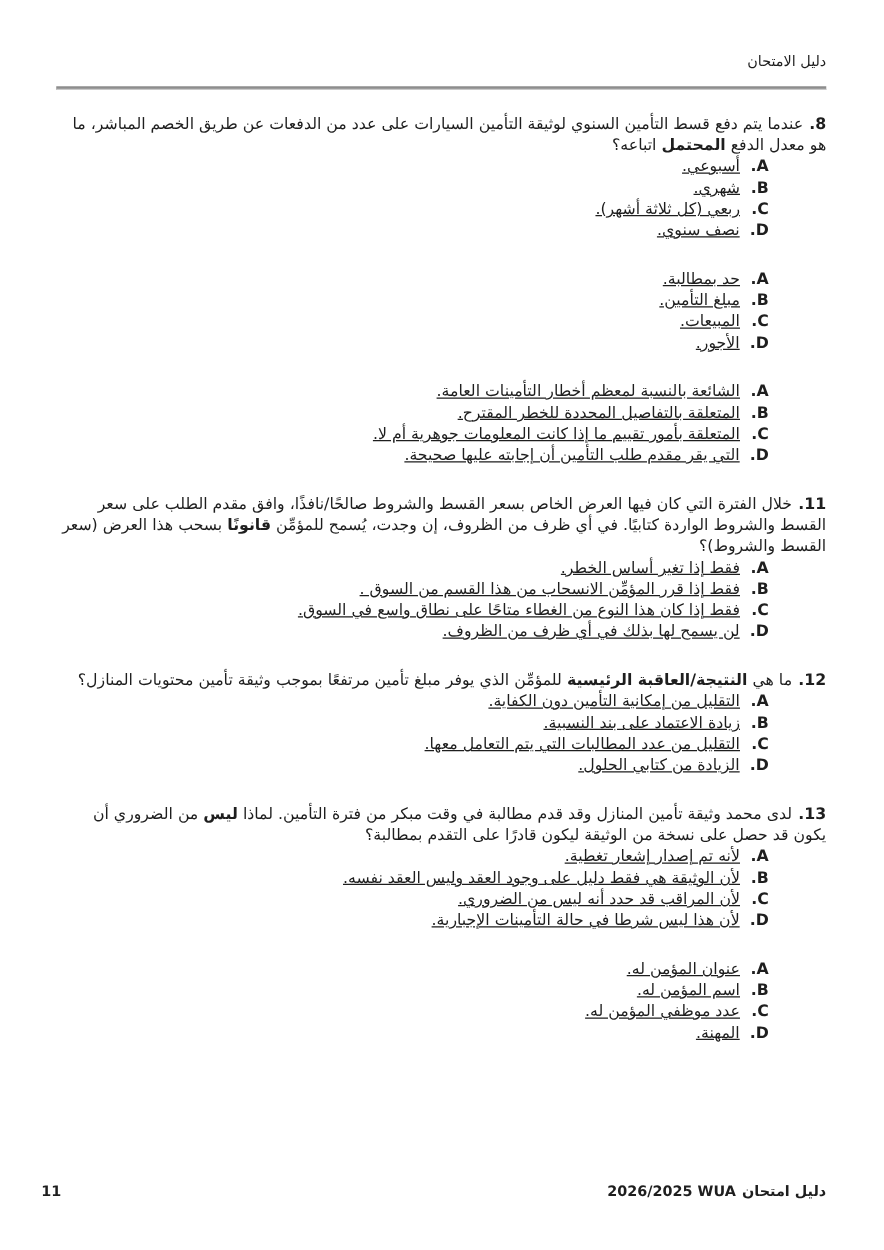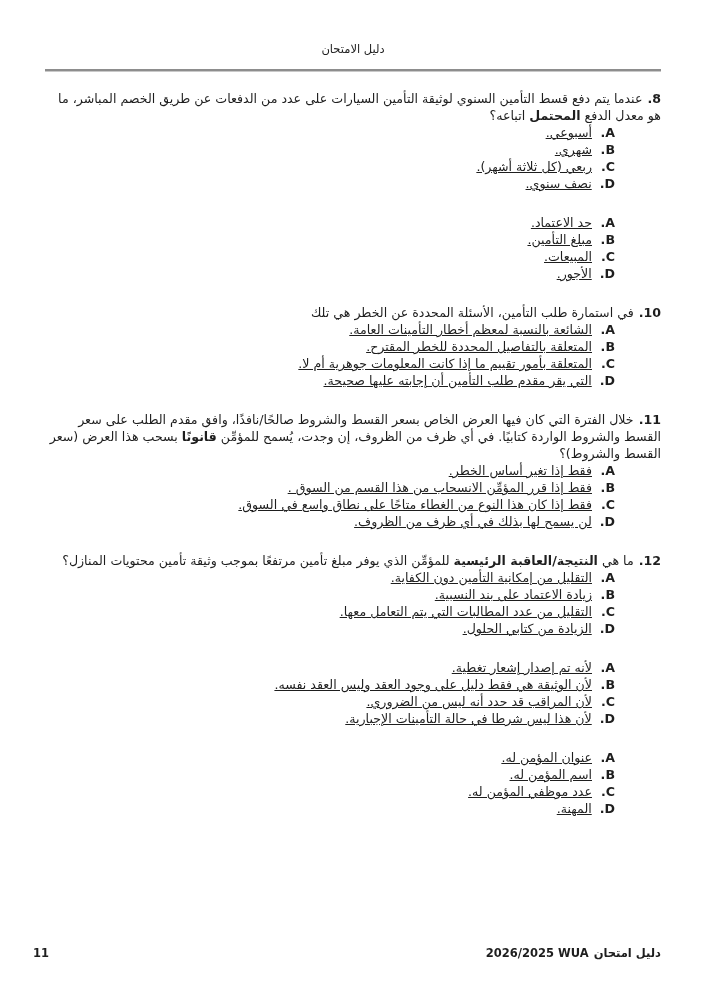--- a/index.html
+++ b/index.html
@@ -11,21 +11,21 @@
       overflow: hidden;
       font-family: "DejaVu Sans", sans-serif;
       color: #1e1e1e;
     }
     .page-header {
       position: absolute;
       top: 42px;
       left: 45px;
       right: 46px;
       direction: rtl;
-      text-align: center;
+      text-align: right;
       font-size: 11.5px;
     }
     .header-rule {
       position: absolute;
       top: 69px;
       left: 45px;
       right: 46px;
       height: 2px;
       background: #8d8d8d;
       border-bottom: 1px solid #c9c9c9;
@@ -95,38 +95,37 @@
         <div class="option">
           <span class="olabel">D.</span>
           <span class="otext">نصف سنوي.</span>
         </div>
       </div>
     </div>
     <div class="question">
       <div class="options">
         <div class="option">
           <span class="olabel">A.</span>
-          <span class="otext">حد الاعتماد.</span>
+          <span class="otext">حد بمطالبة.</span>
         </div>
         <div class="option">
           <span class="olabel">B.</span>
           <span class="otext">مبلغ التأمين.</span>
         </div>
         <div class="option">
           <span class="olabel">C.</span>
           <span class="otext">المبيعات.</span>
         </div>
         <div class="option">
           <span class="olabel">D.</span>
           <span class="otext">الأجور.</span>
         </div>
       </div>
     </div>
     <div class="question">
-      <p class="stem"><span class="qnum">10.</span><span>في استمارة طلب التأمين، الأسئلة المحددة عن الخطر هي تلك</span></p>
       <div class="options">
         <div class="option">
           <span class="olabel">A.</span>
           <span class="otext">الشائعة بالنسبة لمعظم أخطار التأمينات العامة.</span>
         </div>
         <div class="option">
           <span class="olabel">B.</span>
           <span class="otext">المتعلقة بالتفاصيل المحددة للخطر المقترح.</span>
         </div>
         <div class="option">
@@ -175,20 +174,21 @@
           <span class="olabel">C.</span>
           <span class="otext">التقليل من عدد المطالبات التي يتم التعامل معها.</span>
         </div>
         <div class="option">
           <span class="olabel">D.</span>
           <span class="otext">الزيادة من كتابي الحلول.</span>
         </div>
       </div>
     </div>
     <div class="question">
+      <p class="stem"><span class="qnum">13.</span><span>لدى محمد وثيقة تأمين المنازل وقد قدم مطالبة في وقت مبكر من فترة التأمين. لماذا </span><span class="bold">ليس</span><span> من الضروري أن يكون قد حصل على نسخة من الوثيقة ليكون قادرًا على التقدم بمطالبة؟</span></p>
       <div class="options">
         <div class="option">
           <span class="olabel">A.</span>
           <span class="otext">لأنه تم إصدار إشعار تغطية.</span>
         </div>
         <div class="option">
           <span class="olabel">B.</span>
           <span class="otext">لأن الوثيقة هي فقط دليل على وجود العقد وليس العقد نفسه.</span>
         </div>
         <div class="option">

